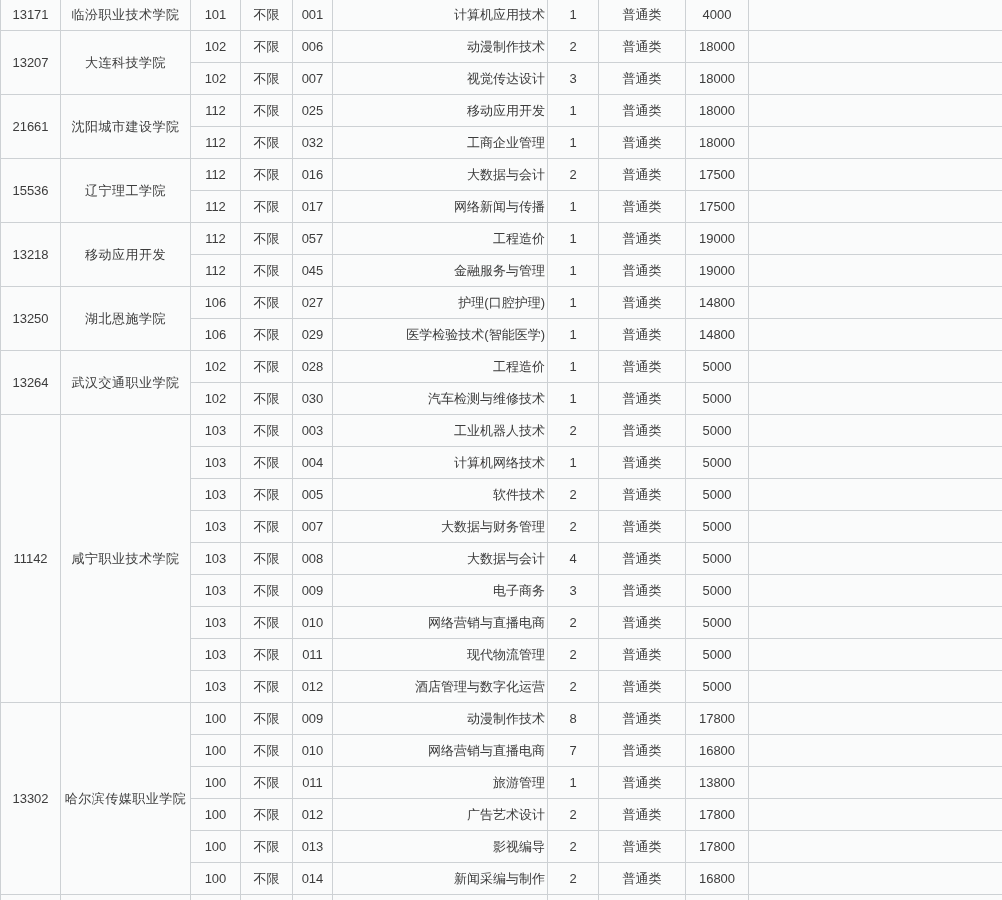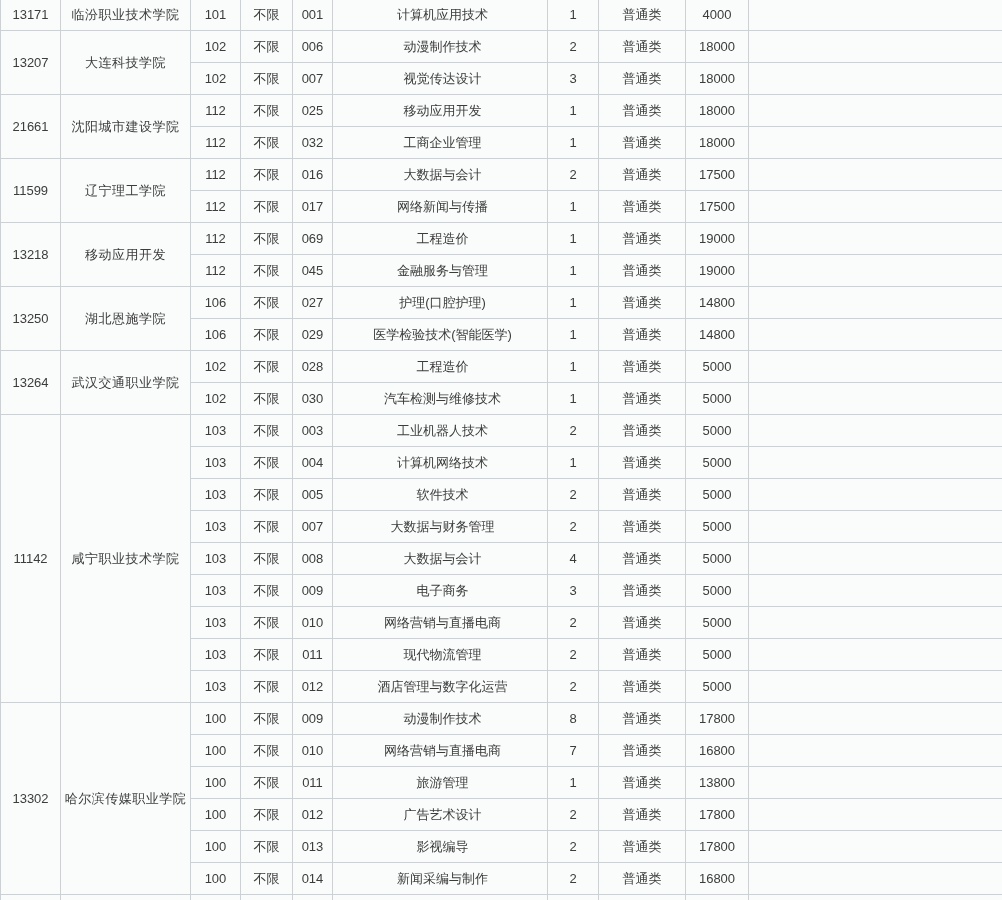--- a/index.html
+++ b/index.html
@@ -30,21 +30,21 @@
     font-size: 13px;
     color: #3c3c3c;
     text-align: center;
     vertical-align: middle;
     background: #fafbfb;
     overflow: hidden;
     white-space: nowrap;
     padding: 0 2px;
   }
   table.plan-table td.major-name-cell {
-    text-align: center;
+    text-align: right;
     padding-left: 7px;
   }
   table.plan-table td.college-name-cell {
     letter-spacing: 0.5px;
     margin-left: 13px;
   }
   table.plan-table td.empty-cell {
     padding: 0;
   }
 </style>
@@ -116,21 +116,21 @@
           <td class="group-code-cell">112</td>
           <td class="subject-requirement-cell">不限</td>
           <td class="major-code-cell">032</td>
           <td class="major-name-cell">工商企业管理</td>
           <td class="plan-count-cell">1</td>
           <td class="category-cell">普通类</td>
           <td class="fee-cell">18000</td>
           <td class="empty-cell"></td>
         </tr>
         <tr>
-          <td rowspan="2" class="college-code-cell">11599</td>
+          <td rowspan="2" class="college-code-cell">15536</td>
           <td rowspan="2" class="college-name-cell">辽宁理工学院</td>
           <td class="group-code-cell">112</td>
           <td class="subject-requirement-cell">不限</td>
           <td class="major-code-cell">016</td>
           <td class="major-name-cell">大数据与会计</td>
           <td class="plan-count-cell">2</td>
           <td class="category-cell">普通类</td>
           <td class="fee-cell">17500</td>
           <td class="empty-cell"></td>
         </tr>
@@ -142,21 +142,21 @@
           <td class="plan-count-cell">1</td>
           <td class="category-cell">普通类</td>
           <td class="fee-cell">17500</td>
           <td class="empty-cell"></td>
         </tr>
         <tr>
           <td rowspan="2" class="college-code-cell">13218</td>
           <td rowspan="2" class="college-name-cell">移动应用开发</td>
           <td class="group-code-cell">112</td>
           <td class="subject-requirement-cell">不限</td>
-          <td class="major-code-cell">069</td>
+          <td class="major-code-cell">057</td>
           <td class="major-name-cell">工程造价</td>
           <td class="plan-count-cell">1</td>
           <td class="category-cell">普通类</td>
           <td class="fee-cell">19000</td>
           <td class="empty-cell"></td>
         </tr>
         <tr>
           <td class="group-code-cell">112</td>
           <td class="subject-requirement-cell">不限</td>
           <td class="major-code-cell">045</td>

